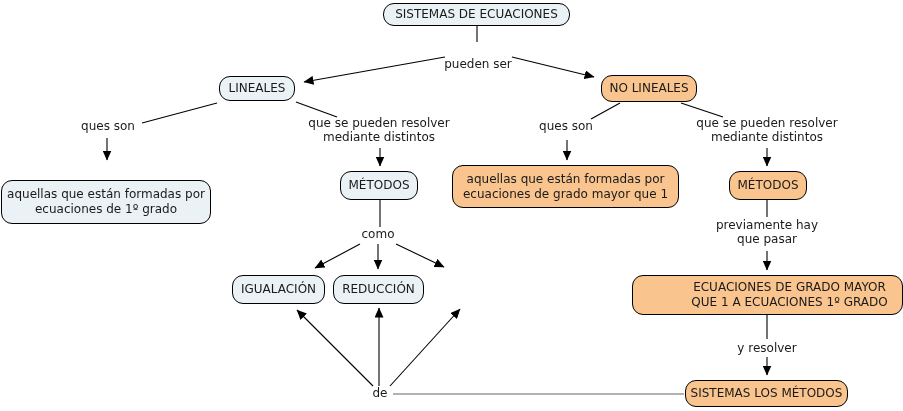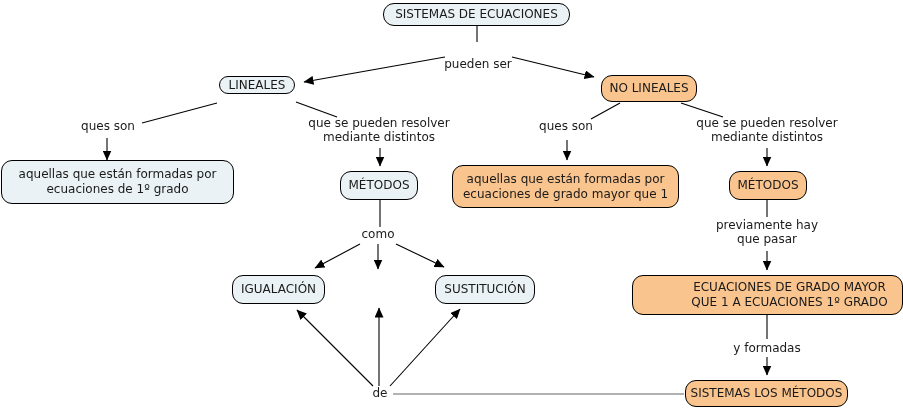--- a/index.html
+++ b/index.html
@@ -81,52 +81,52 @@
       <line x1="373" y1="386" x2="297" y2="310" marker-end="url(#arrow)"></line>
       <line x1="379" y1="386" x2="379" y2="308" marker-end="url(#arrow)"></line>
       <line x1="390" y1="386" x2="460" y2="309" marker-end="url(#arrow)"></line>
 
       <line x1="393" y1="394" x2="684" y2="394" stroke="#666666"></line>
     </g>
   </svg>
 
   <div class="node blue" style="left:383px; top:3px; width:187px; height:23px;">SISTEMAS DE ECUACIONES</div>
 
-  <div class="node blue" style="left:219px; top:76px; width:76px; height:18px;">LINEALES</div>
+  <div class="node blue" style="left:219px; top:76px; width:76px; height:25px;">LINEALES</div>
 
   <div class="node orange" style="left:601px; top:75px; width:96px; height:27px;">NO LINEALES</div>
 
-  <div class="node blue" style="left:1px; top:160px; width:233px; height:44px;">aquellas que están formadas por ecuaciones de 1º grado</div>
+  <div class="node blue" style="left:1px; top:180px; width:210px; height:44px;">aquellas que están formadas por ecuaciones de 1º grado</div>
 
   <div class="node blue" style="left:340px; top:171px; width:78px; height:29px;">MÉTODOS</div>
 
   <div class="node orange" style="left:452px; top:165px; width:227px; height:43px;">aquellas que están formadas por ecuaciones de grado mayor que 1</div>
 
   <div class="node orange" style="left:729px; top:171px; width:78px; height:29px;">MÉTODOS</div>
 
   <div class="node blue" style="left:232px; top:275px; width:93px; height:29px;">IGUALACIÓN</div>
 
+  <div class="node blue" style="left:333px; top:275px; width:91px; height:29px;">REDUCCIÓN</div>
 
-  <div class="node blue" style="left:435px; top:275px; width:100px; height:29px;">SUSTITUCIÓN</div>
 
   <div class="node orange" style="left:632px; top:275px; width:271px; height:40px;padding-left:48px;">ECUACIONES DE GRADO MAYOR QUE 1 A ECUACIONES 1º GRADO</div>
 
   <div class="node orange" style="left:685px; top:380px; width:163px; height:27px;">SISTEMAS LOS MÉTODOS</div>
 
   <div class="lbl" style="left:428px; top:44px; width:100px;margin-top:14px;">pueden ser</div>
 
   <div class="lbl" style="left:58px; top:120px; width:100px;">ques son</div>
 
   <div class="lbl" style="left:298px; top:117px; width:162px;">que se pueden resolver mediante distintos</div>
 
   <div class="lbl" style="left:343px; top:228px; width:70px;">como</div>
 
   <div class="lbl" style="left:516px; top:120px; width:100px;">ques son</div>
 
   <div class="lbl" style="left:686px; top:117px; width:162px;">que se pueden resolver mediante distintos</div>
 
   <div class="lbl" style="left:707px; top:219px; width:120px;">previamente hay que pasar</div>
 
-  <div class="lbl" style="left:717px; top:342px; width:100px;">y formadas</div>
+  <div class="lbl" style="left:717px; top:342px; width:100px;">y resolver</div>
 
   <div class="lbl" style="left:355px; top:387px; width:50px;">de</div>
 
 </div>
 
 </body></html>

